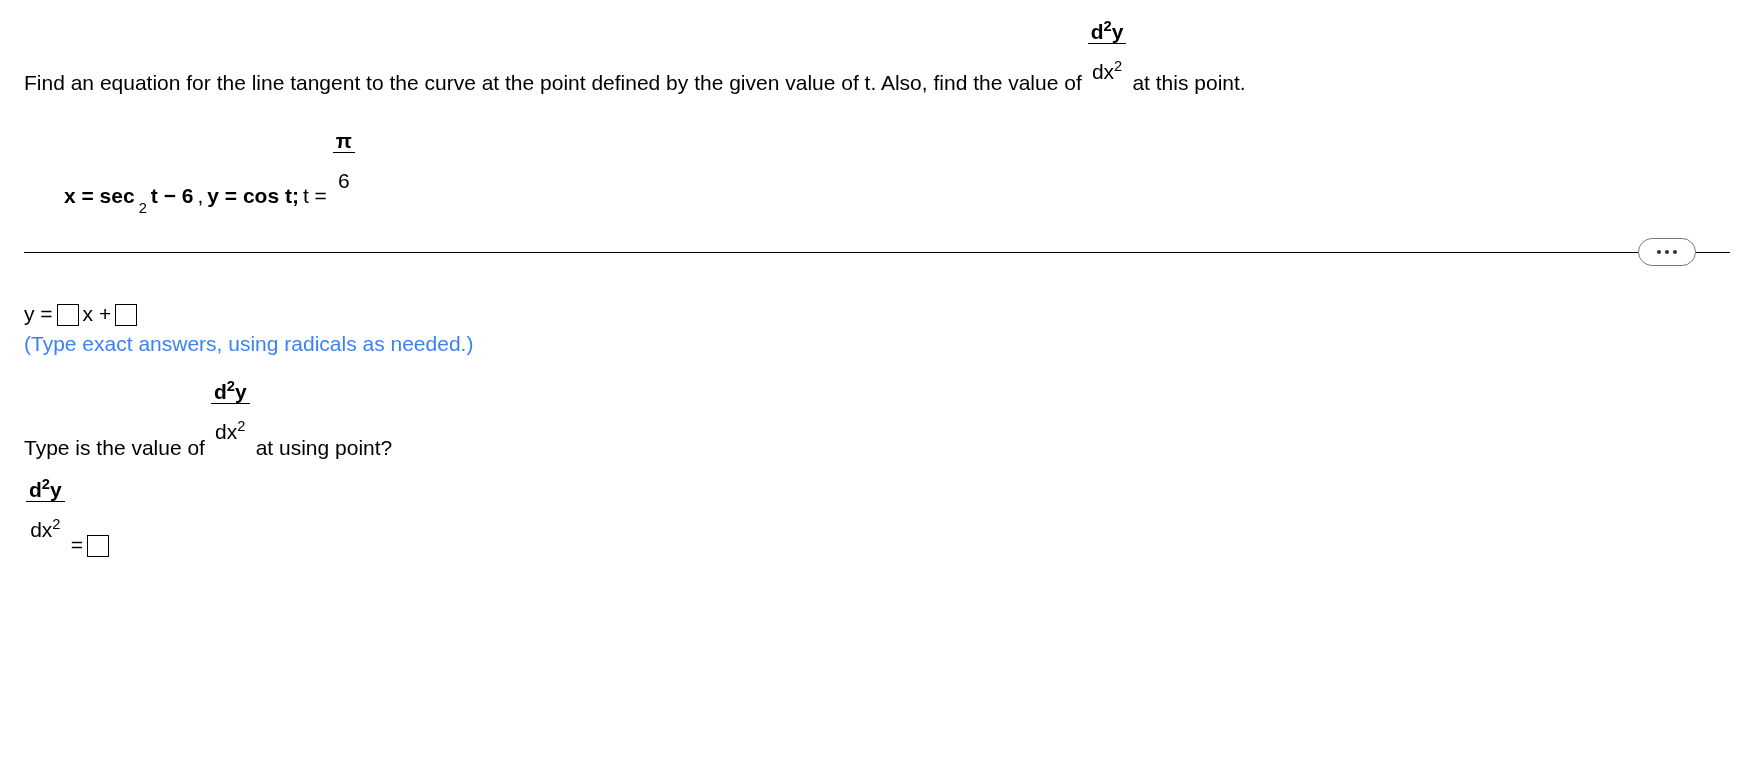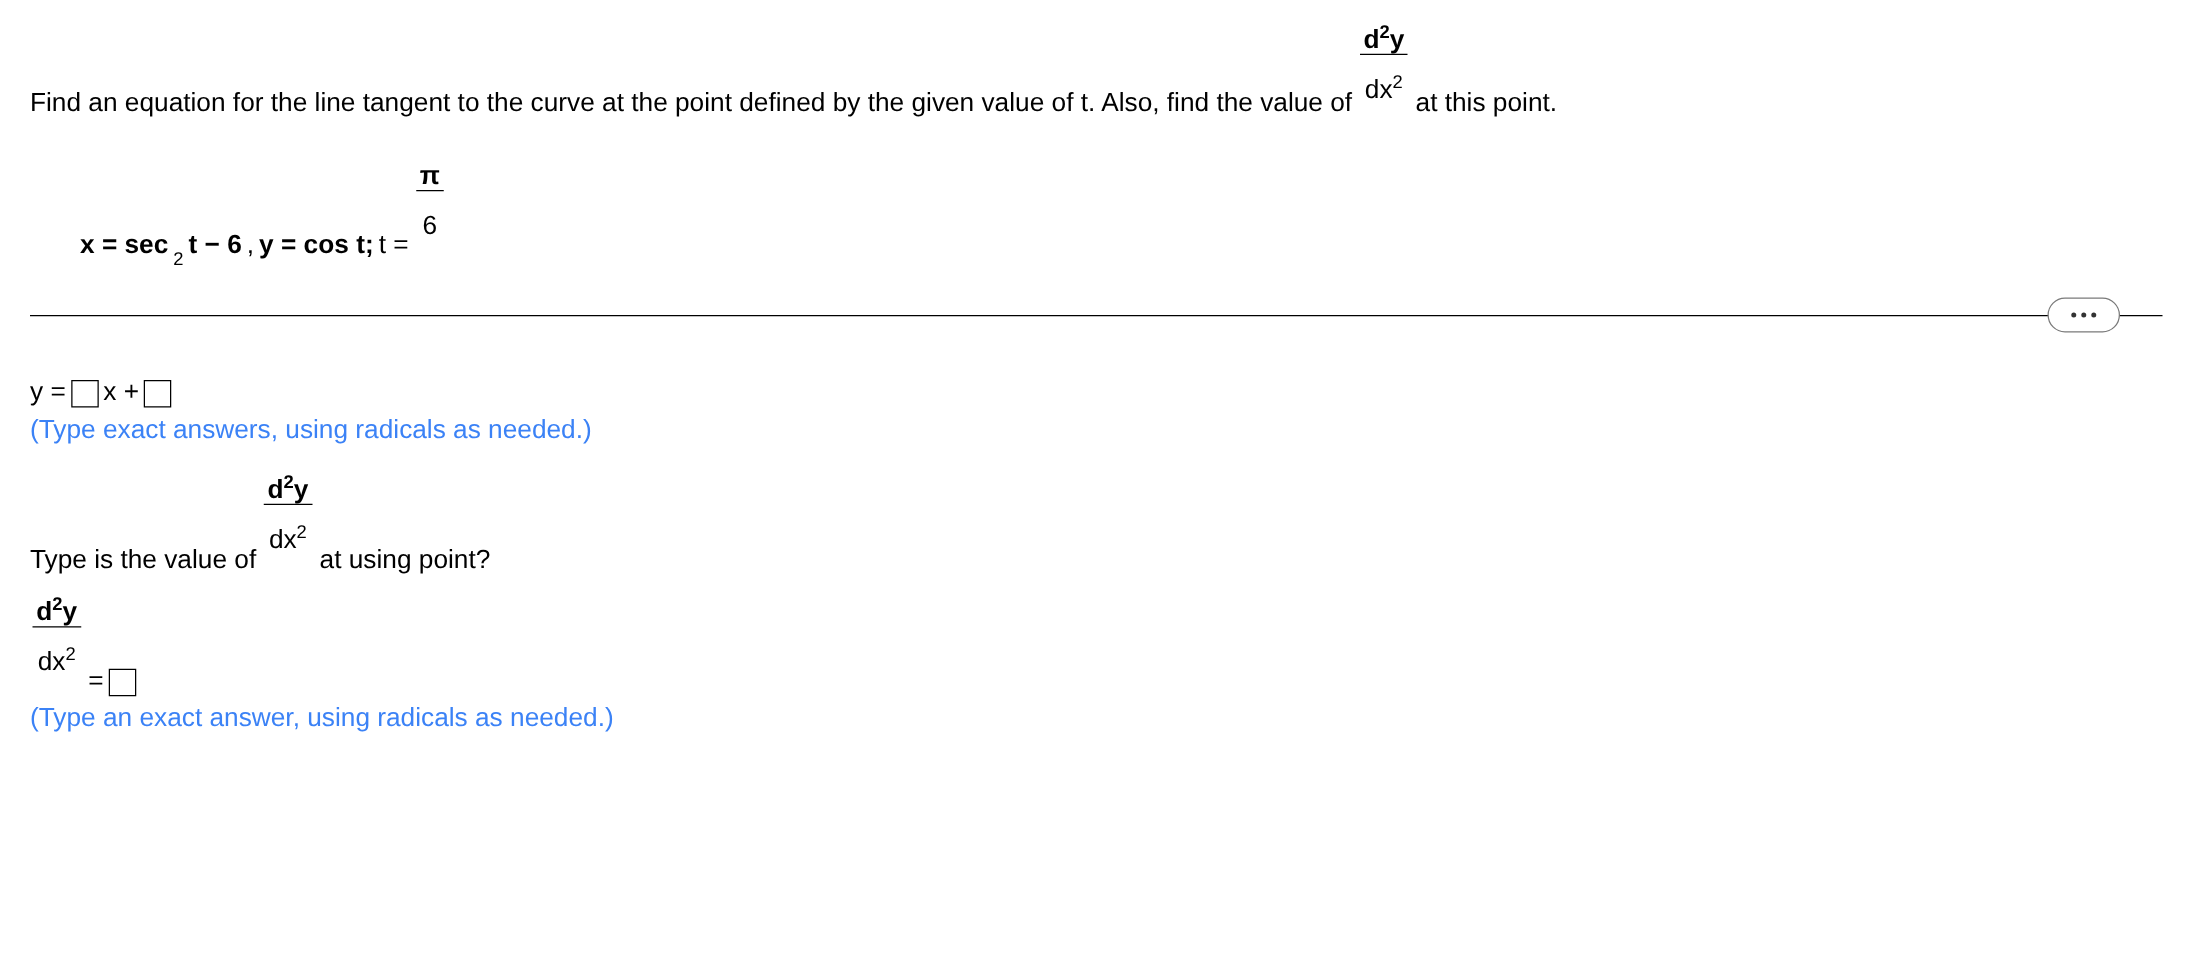--- a/index.html
+++ b/index.html
@@ -169,14 +169,13 @@
       <span class="num">
         <span>d</span><span class="sup">2</span><span>y</span>
       </span>
       <span class="den">
         <span>dx</span><span class="sup">2</span>
       </span>
     </span>
     <span> = </span>
     <input class="answer-box" type="text" style="">
   </div>
-  <div class="hint">(Type an exact answer, using radicals as needed.)</div>
 </div>
 
 </body></html>

